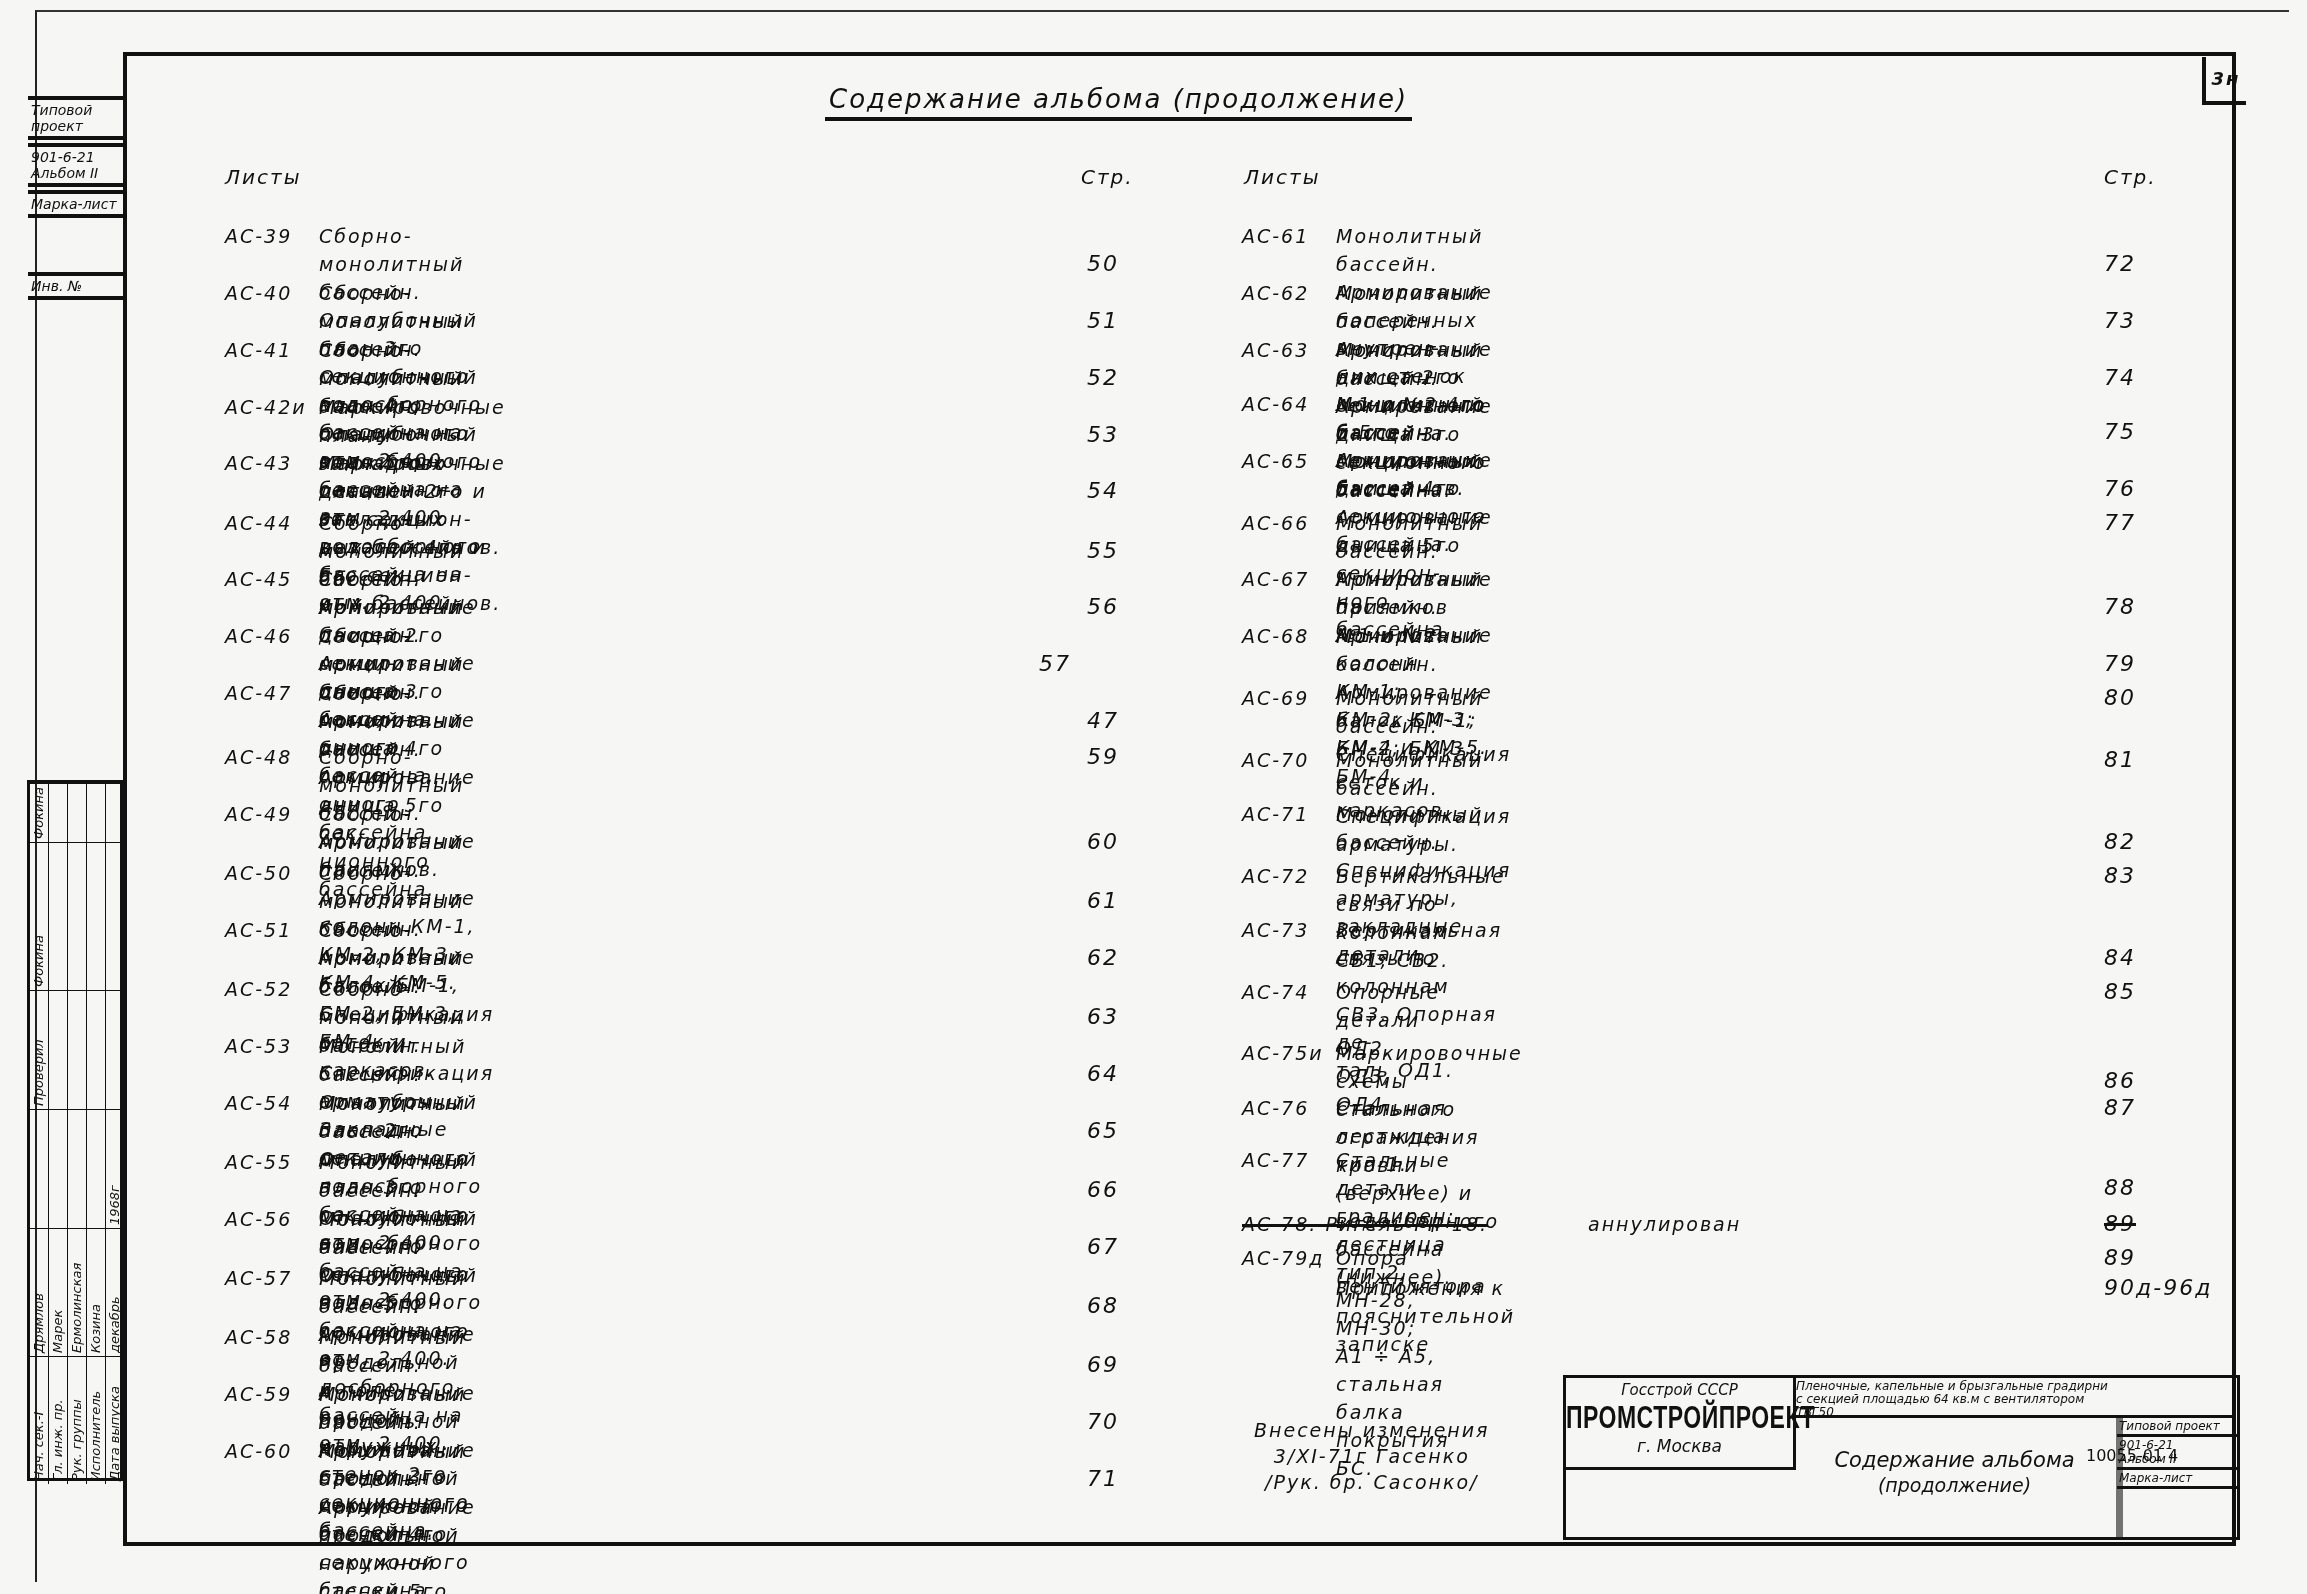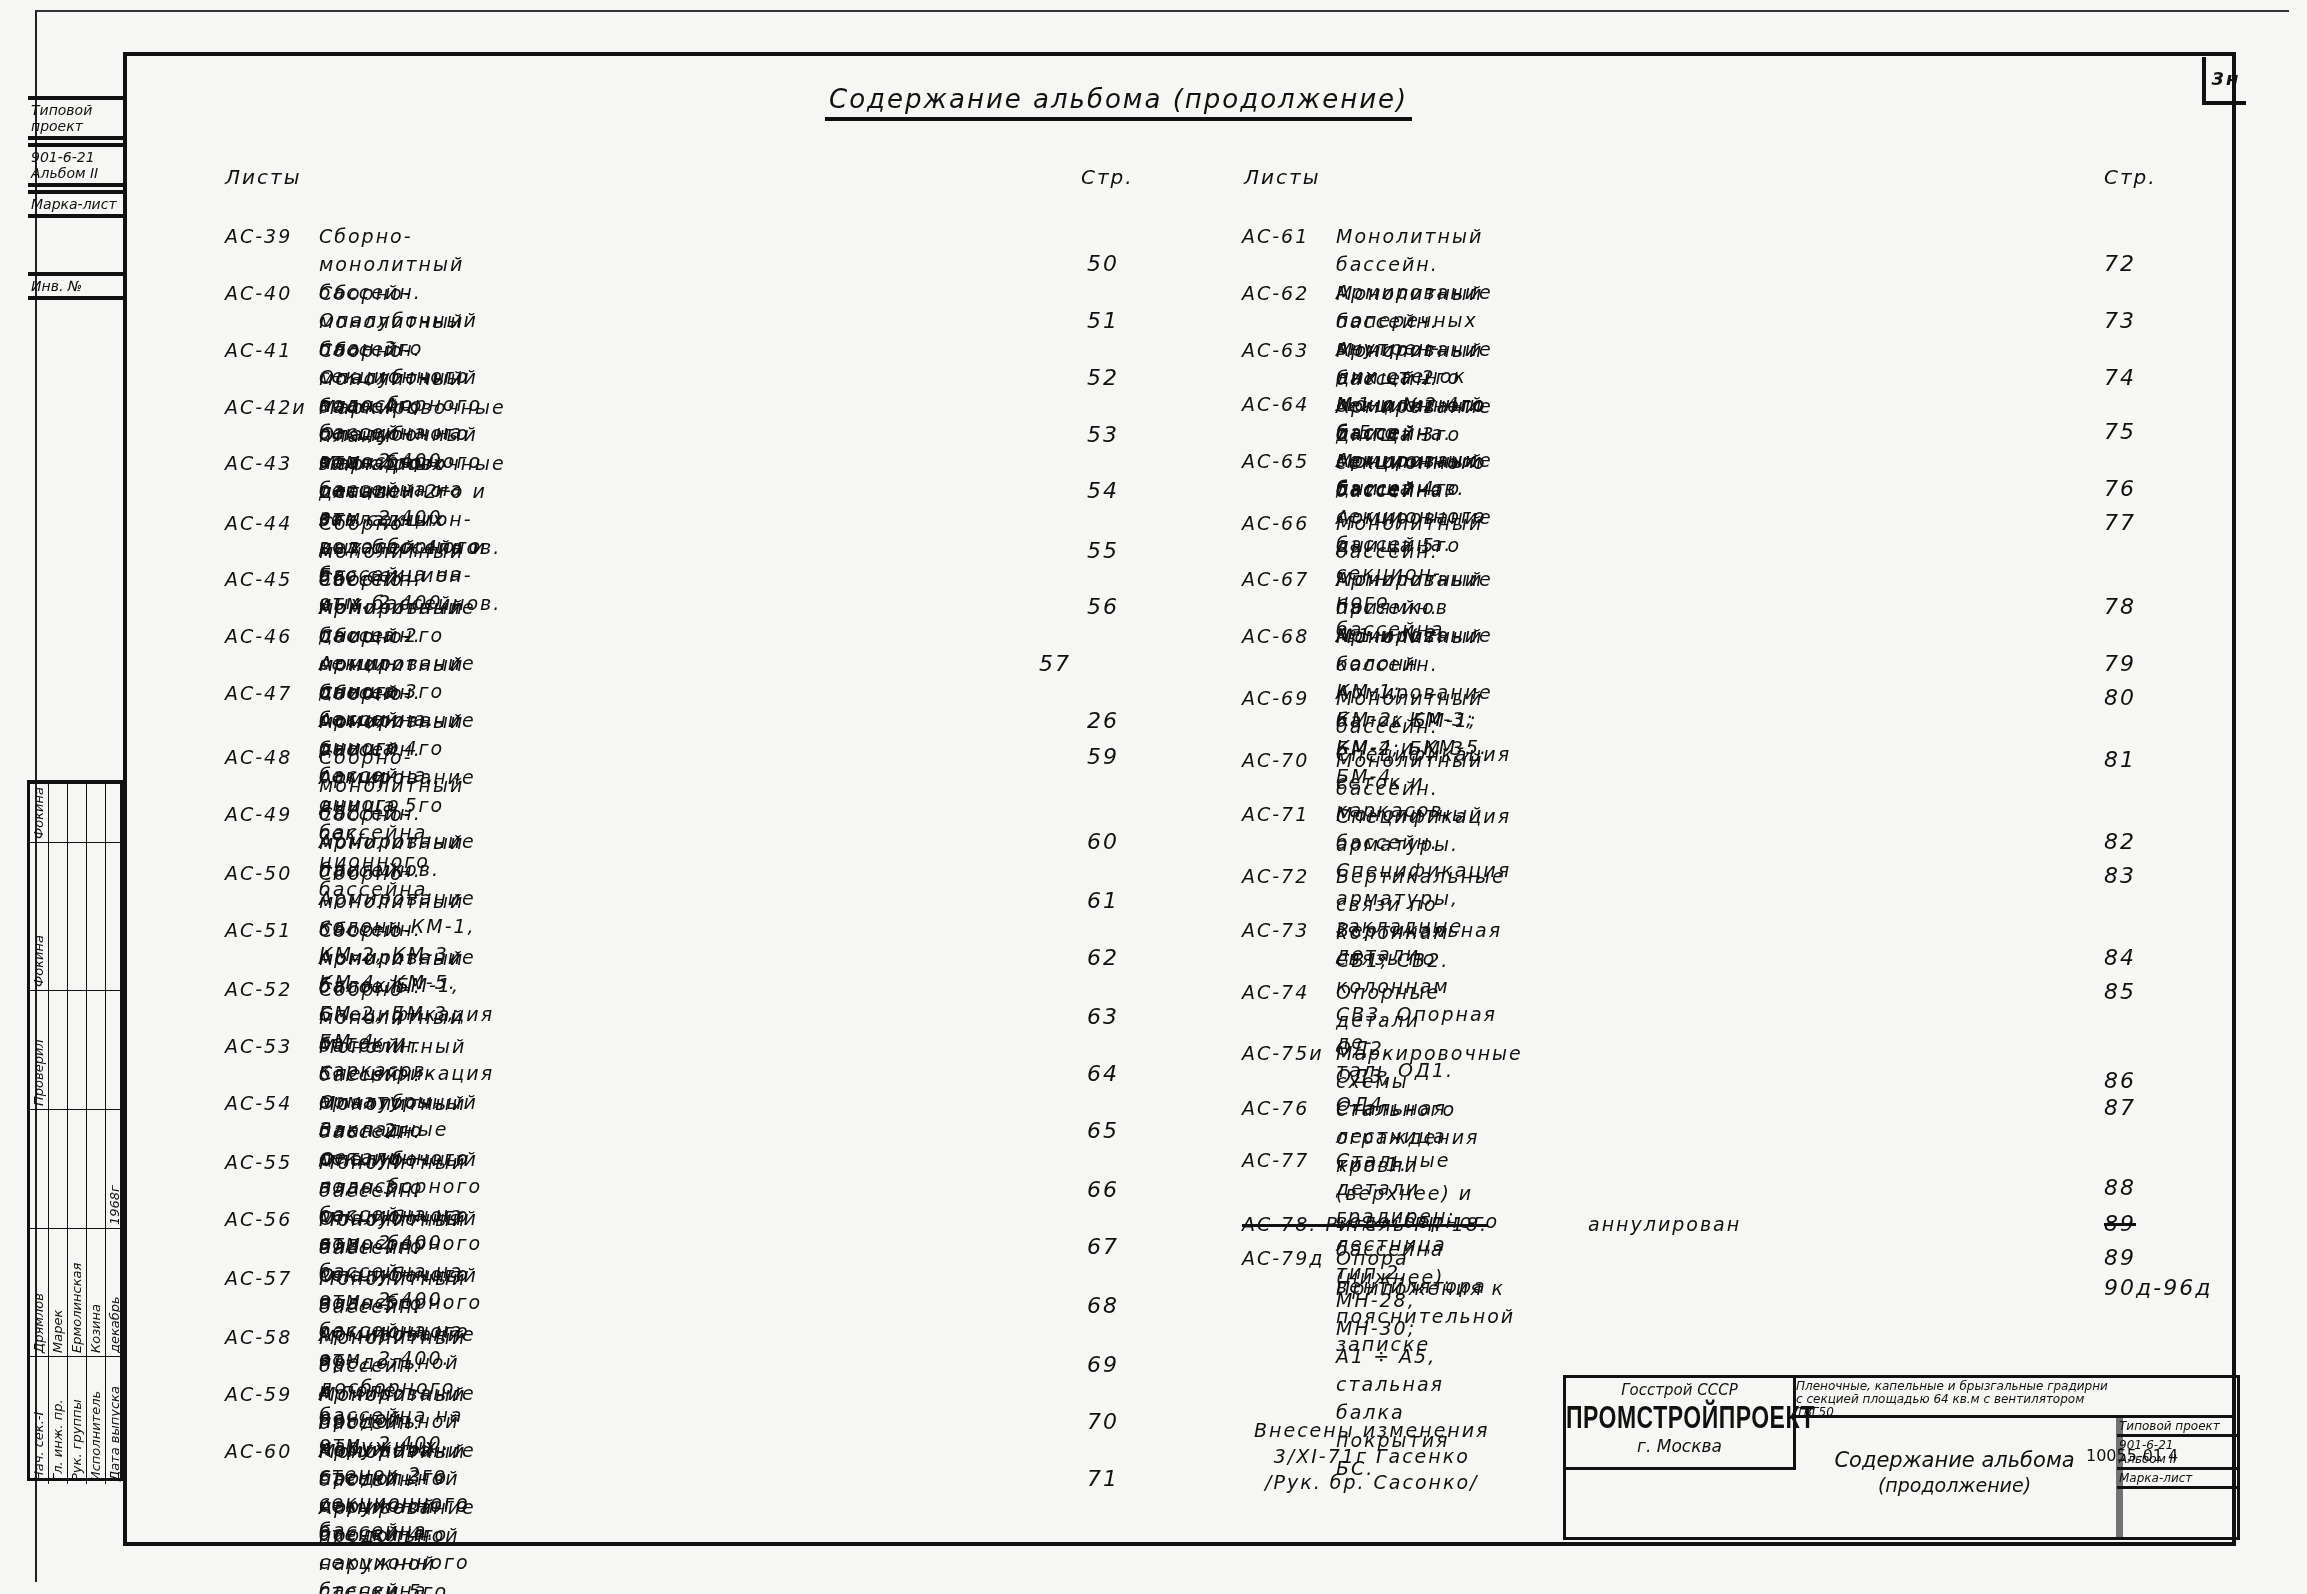--- a/index.html
+++ b/index.html
@@ -99,21 +99,21 @@
     <div class="entry hand" style="left: 225px; top: 622px;">
       <span class="code">АС-46</span>
       <span class="text">Сборно-монолитный бассейн. Армирование днища 4го секци-
 онного бассейна.</span>
       <span class="page" style="left: 814px;">57</span>
     </div>
     <div class="entry hand" style="left: 225px; top: 679px;">
       <span class="code">АС-47</span>
       <span class="text">Сборно-монолитный бассейн. Армирование днища 5го сек-
 ционного бассейна.</span>
-      <span class="page" style="left: 862px;">26</span>
+      <span class="page" style="left: 862px;">47</span>
     </div>
     <div class="entry hand single" style="left: 225px; top: 743px;">
       <span class="code">АС-48</span>
       <span class="text">Сборно-монолитный бассейн. Армирование приямков.</span>
       <span class="page" style="left: 862px;">59</span>
     </div>
     <div class="entry hand" style="left: 225px; top: 800px;">
       <span class="code">АС-49</span>
       <span class="text">Сборно-монолитный бассейн. Армирование колонн КМ-1,
 КМ-2, КМ-3, КМ-4, КМ-5.</span>

